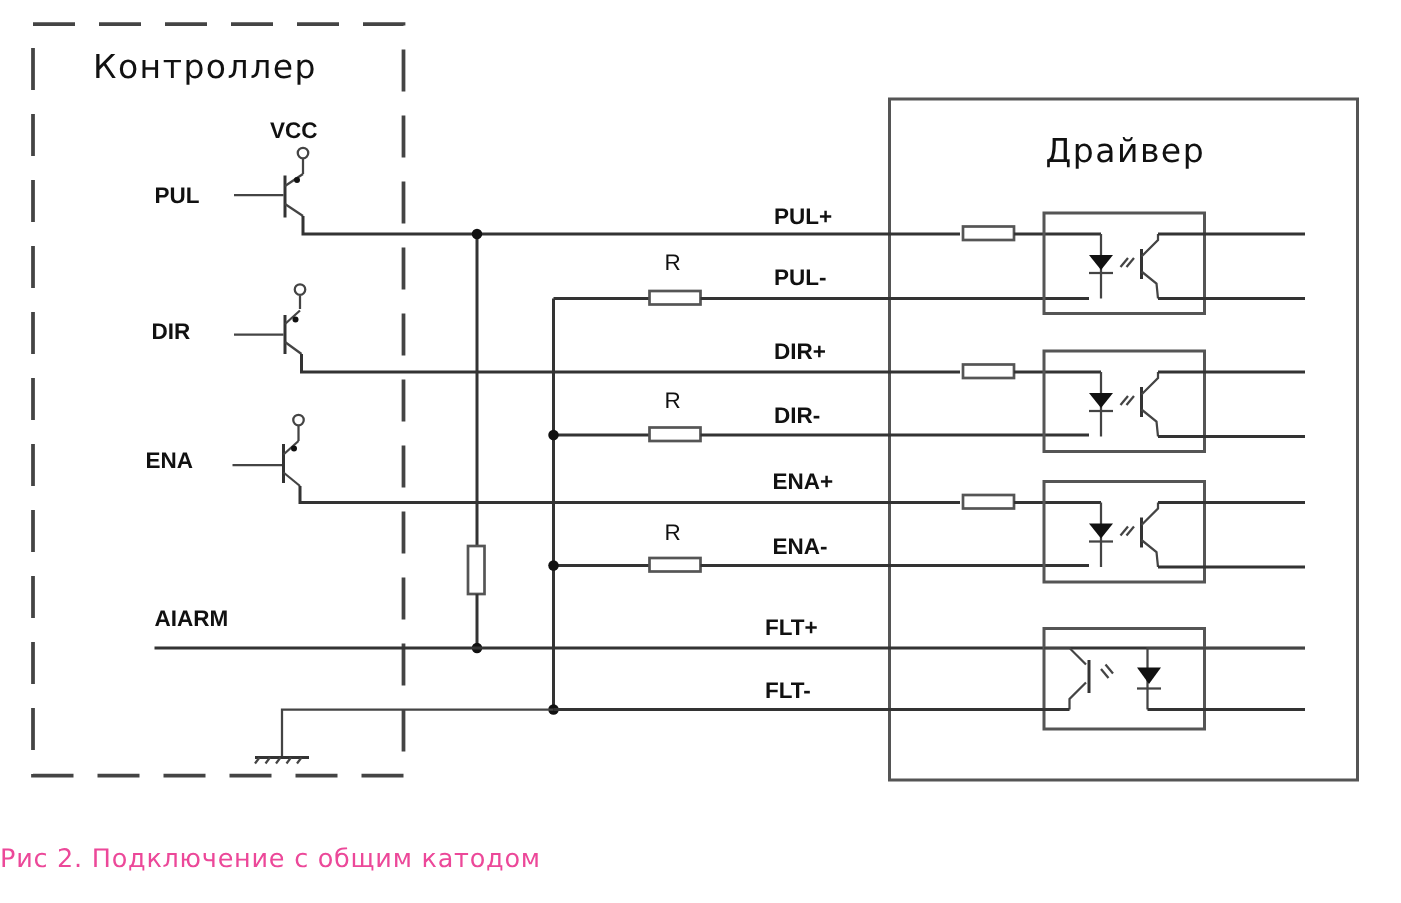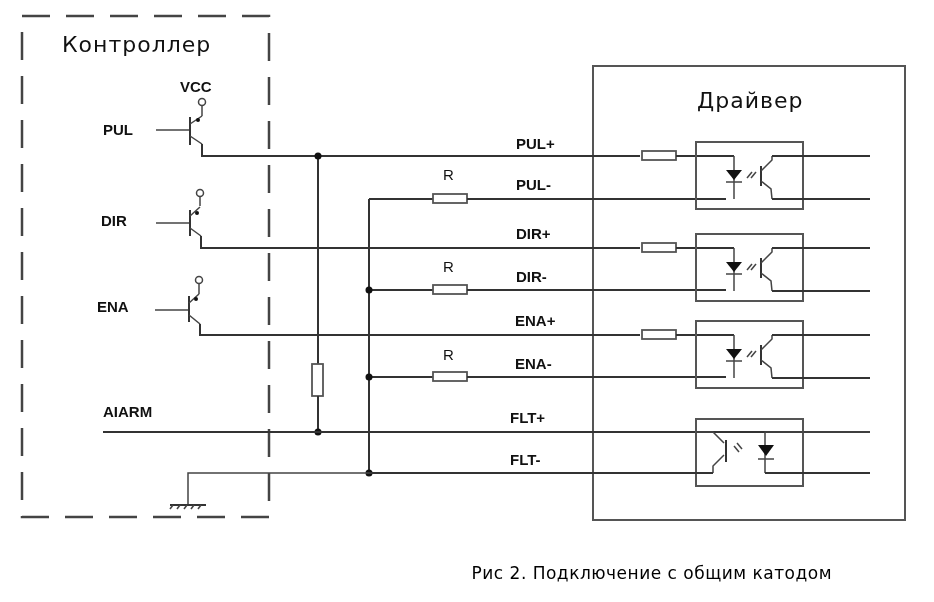--- a/index.html
+++ b/index.html
@@ -1,20 +1,20 @@
 <!DOCTYPE html>
 <html><head>
 <meta charset="utf-8">
 <style>
   html, body { margin:0; padding:0; background:#ffffff; }
   body { width:934px; height:602px; position:relative; overflow:hidden; font-family:"Liberation Sans", sans-serif; }
   svg { position:absolute; left:0; top:0; }
   .lbl { font-family:"Liberation Sans", sans-serif; font-weight:bold; font-size:15px; fill:#111; }
   .title { font-family:"DejaVu Sans", sans-serif; font-size:22px; fill:#111; letter-spacing:1px; }
-  .caption { position:absolute; left:0; top:563px; width:832px; text-align:right; font-family:"DejaVu Sans", sans-serif; font-size:17px; color:#000000; letter-spacing:0.5px; }
+  .caption { position:absolute; left:0; top:563px; width:832px; text-align:left; font-family:"DejaVu Sans", sans-serif; font-size:17px; color:#ec4899; letter-spacing:0.5px; }
   .wire { stroke:#333; stroke-width:2; fill:none; }
   .thin { stroke:#444; stroke-width:1.5; fill:none; }
   .box { stroke:#555; stroke-width:2; fill:none; }
   .dash { stroke:#444; stroke-width:2.5; fill:none; stroke-dasharray:28 16; }
   .res { fill:#fff; stroke:#555; stroke-width:1.8; }
   .dot { fill:#111; }
 </style>
 </head>
 <body>
 

